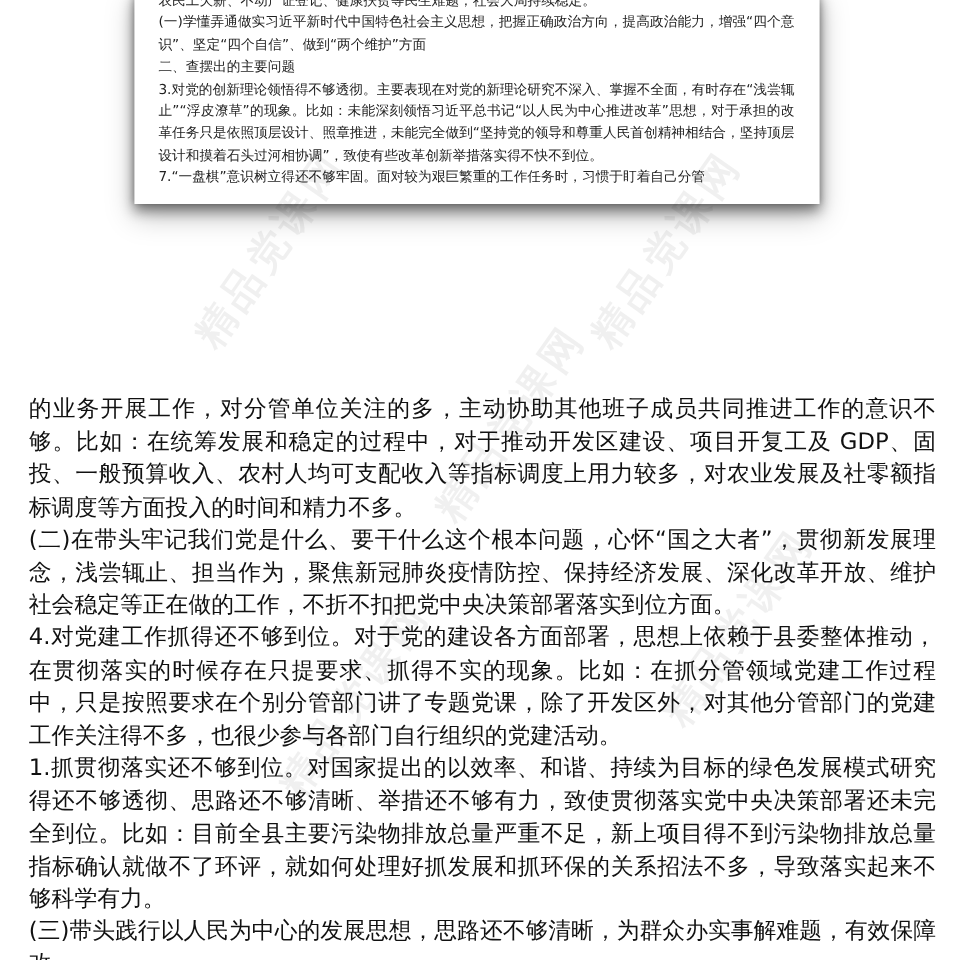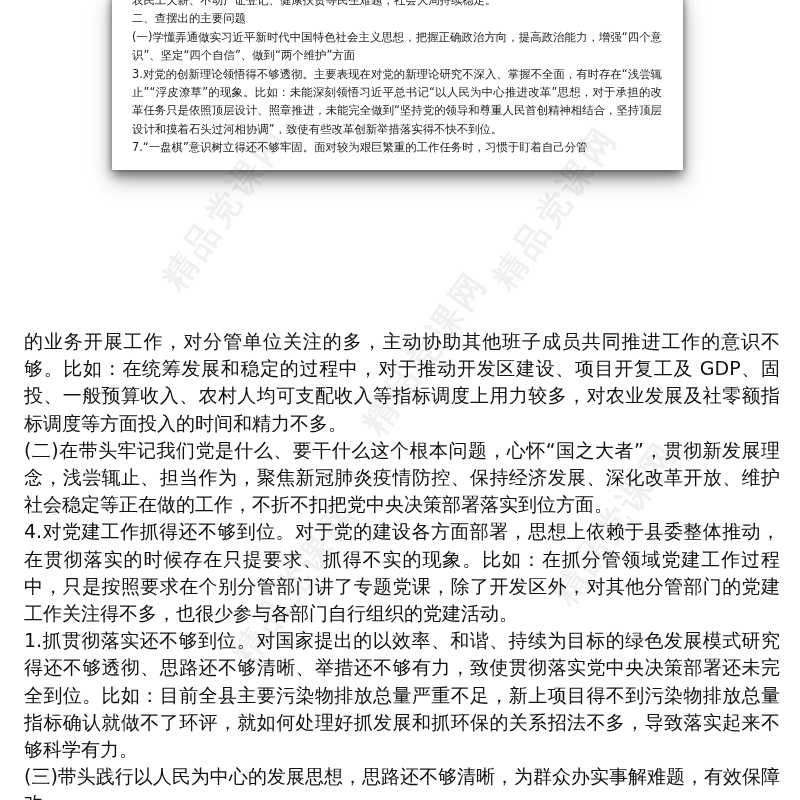--- a/index.html
+++ b/index.html
@@ -31,22 +31,22 @@
     transform: rotate(-55deg); white-space: nowrap; letter-spacing: 4px;
     pointer-events: none; font-weight: bold;
   }
 </style>
 </head>
 <body>
 
 <div class="page-card">
   <div class="inner">
     <p class="cut-line">农民工欠薪、不动产证登记、健康扶贫等民生难题，社会大局持续稳定。</p>
+    <p>(一)学懂弄通做实习近平新时代中国特色社会主义思想，把握正确政治方向，提高政治能力，增强“四个意识”、坚定“四个自信”、做到“两个维护”方面</p>
     <p>二、查摆出的主要问题</p>
-    <p>(一)学懂弄通做实习近平新时代中国特色社会主义思想，把握正确政治方向，提高政治能力，增强“四个意识”、坚定“四个自信”、做到“两个维护”方面</p>
     <p>3.对党的创新理论领悟得不够透彻。主要表现在对党的新理论研究不深入、掌握不全面，有时存在“浅尝辄止”“浮皮潦草”的现象。比如：未能深刻领悟习近平总书记“以人民为中心推进改革”思想，对于承担的改革任务只是依照顶层设计、照章推进，未能完全做到“坚持党的领导和尊重人民首创精神相结合，坚持顶层设计和摸着石头过河相协调”，致使有些改革创新举措落实得不快不到位。</p>
     <p>7.“一盘棋”意识树立得还不够牢固。面对较为艰巨繁重的工作任务时，习惯于盯着自己分管</p>
   </div>
 </div>
 
 <div class="watermark" style="left:130px; top:185px;">精品党课网</div>
 <div class="watermark" style="left:460px; top:185px;">精品党课网</div>
 <div class="watermark" style="left:330px; top:330px;">精品党课网</div>
 <div class="watermark" style="left:520px; top:500px;">精品党课网</div>
 <div class="watermark" style="left:200px; top:560px;">精品党课网</div>

